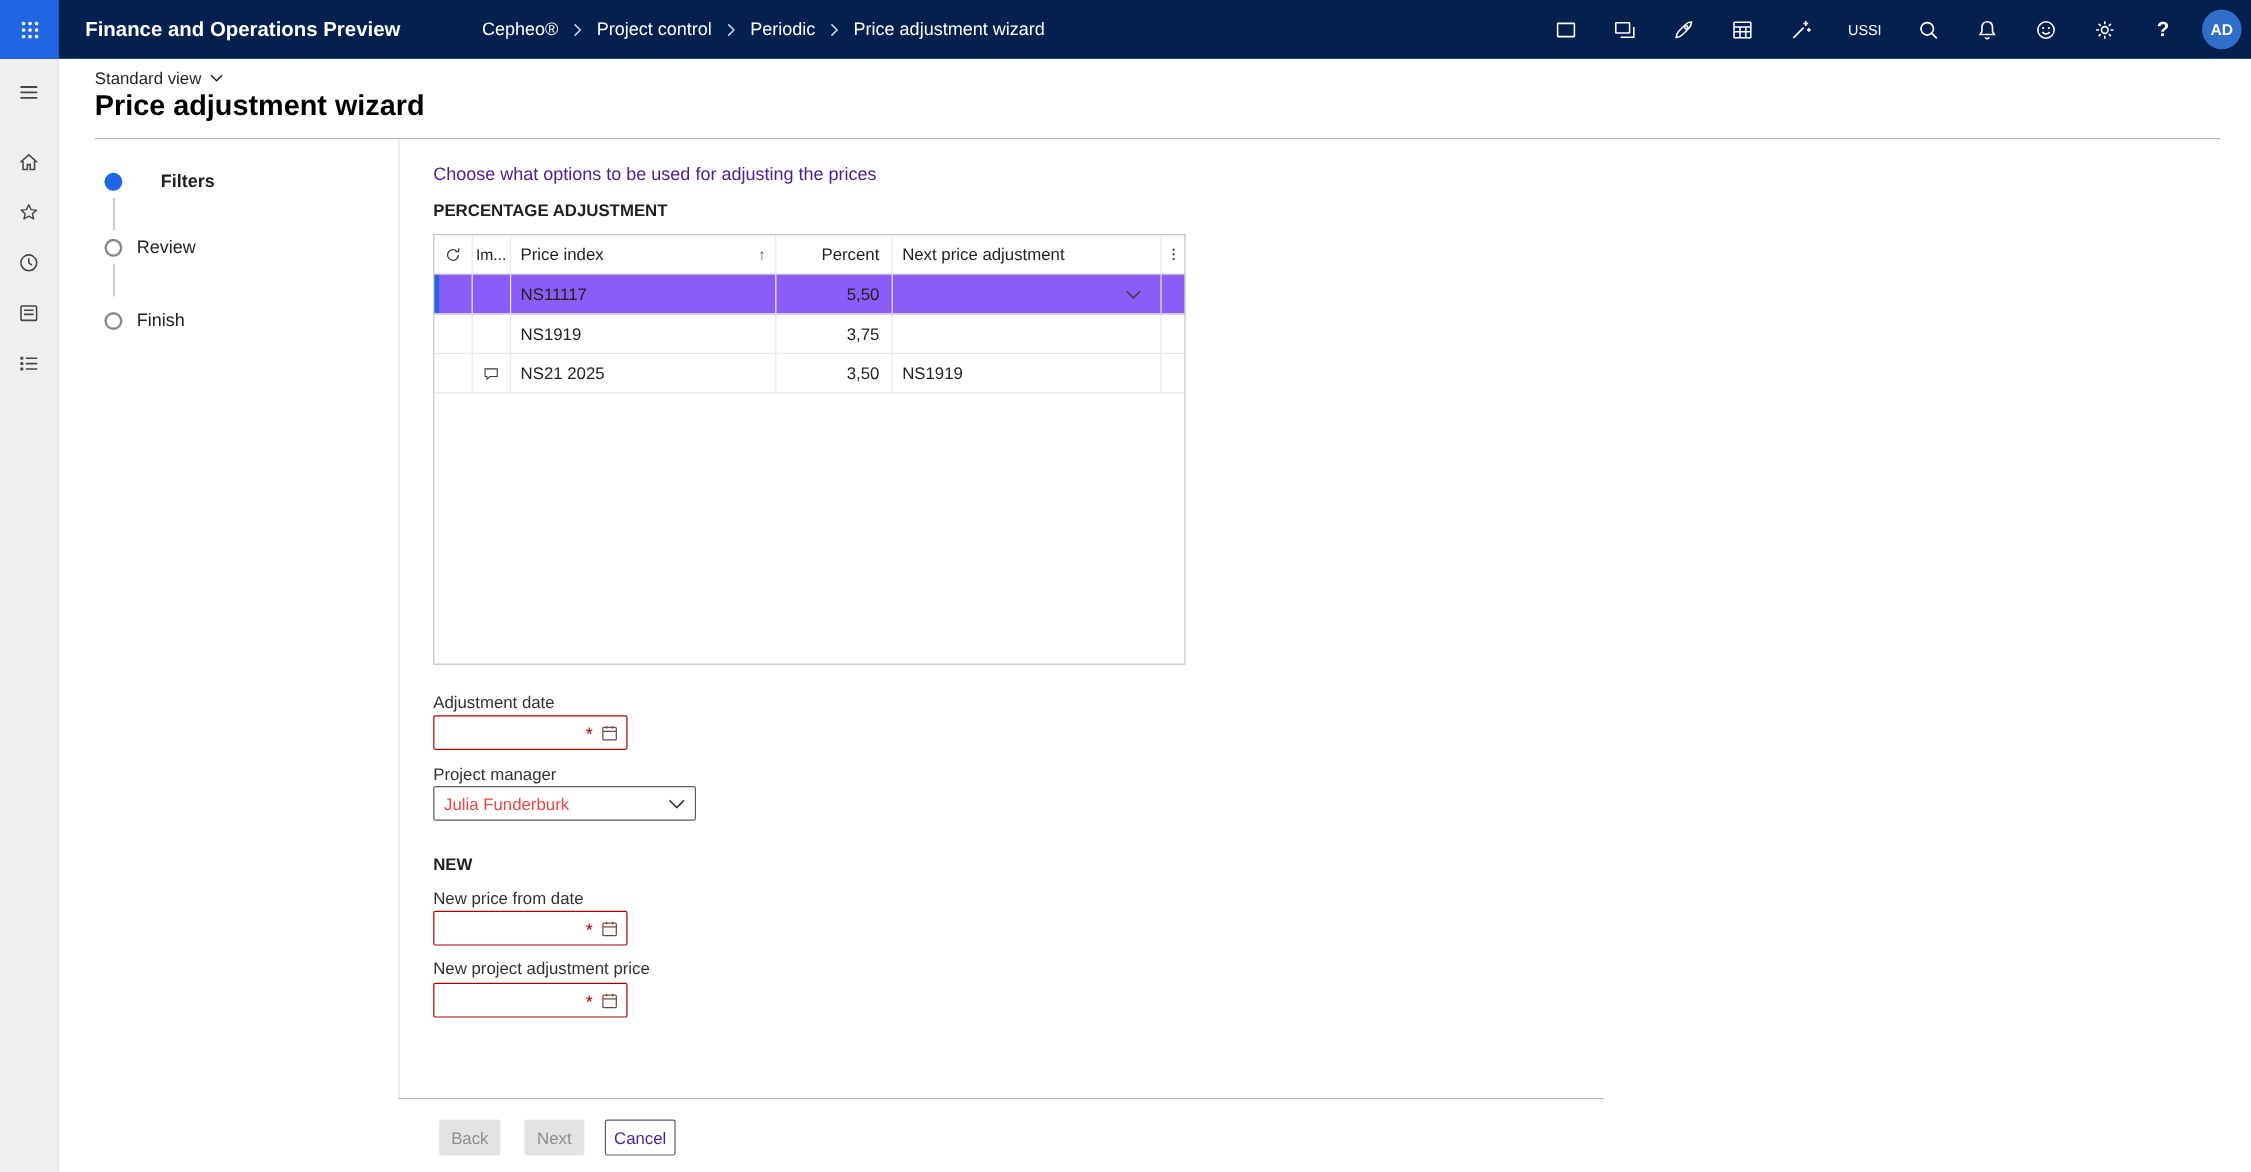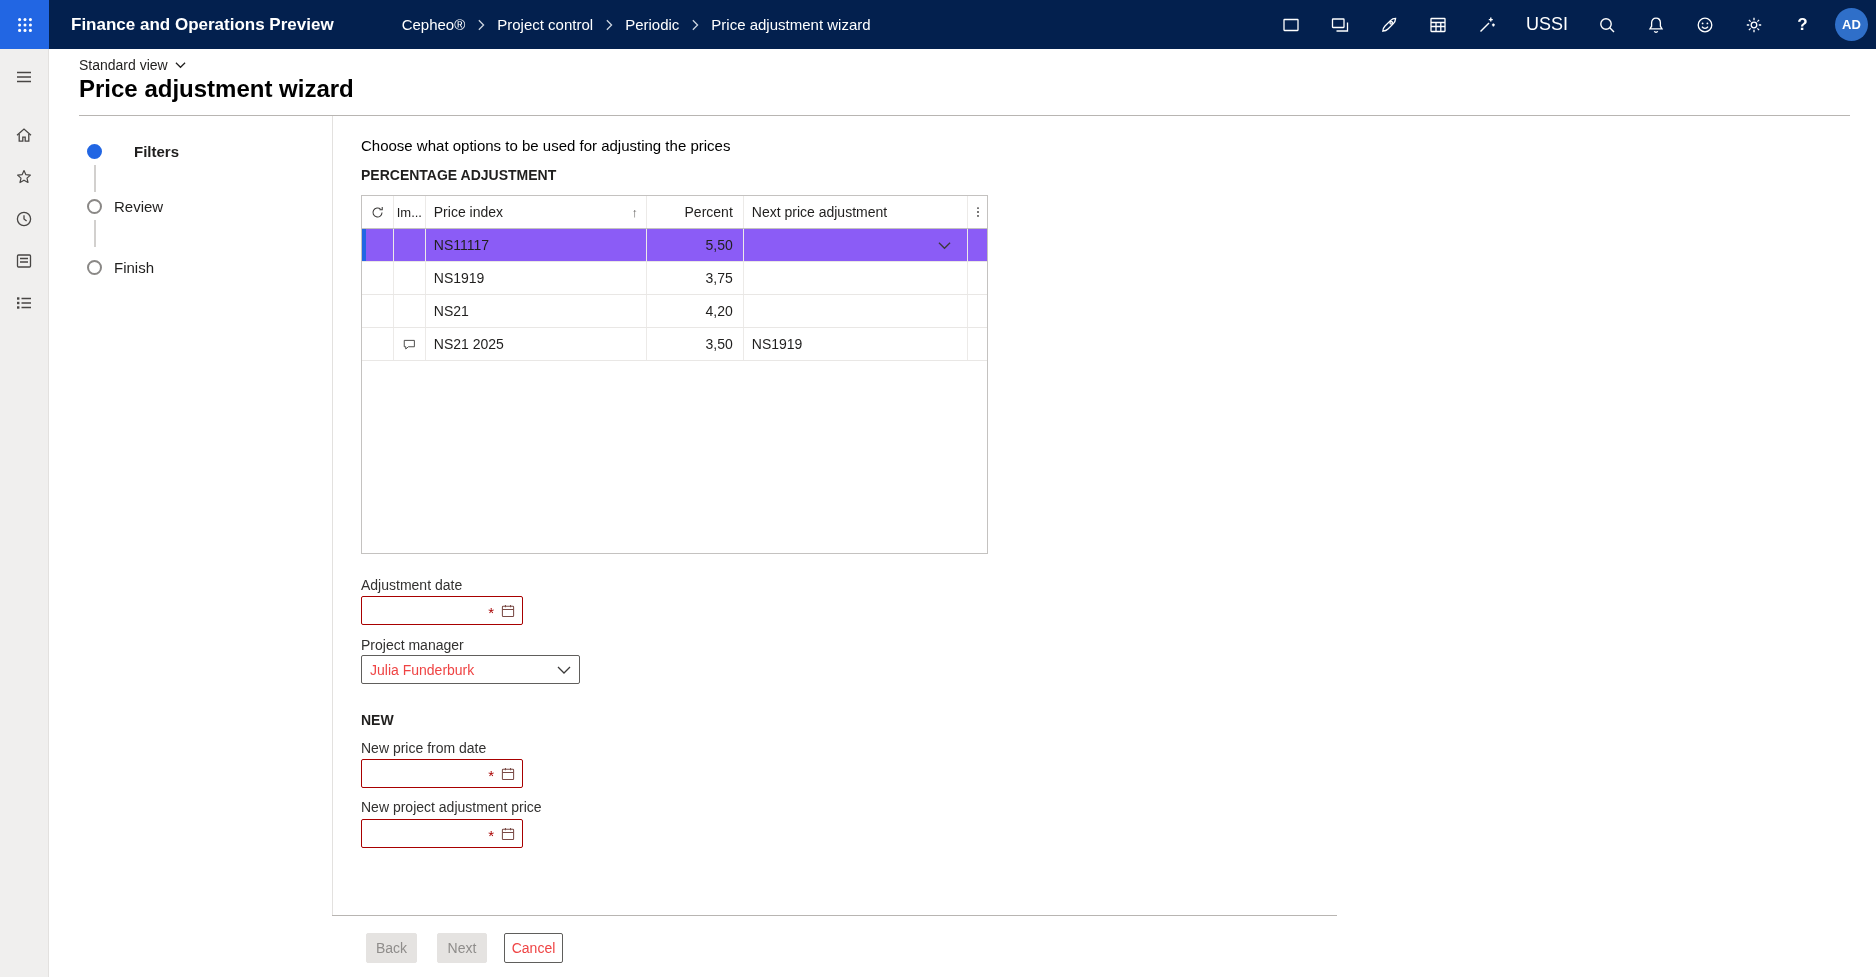--- a/index.html
+++ b/index.html
@@ -12,21 +12,21 @@
             background:#03204e; color:#fff; display:flex; align-items:center; z-index:5; }
   .waffle { width:49px; height:49px; background:#2266e3; border:none; cursor:pointer;
             display:flex; align-items:center; justify-content:center; flex:0 0 auto; }
   .app-title { margin-left:22px; font-size:17px; font-weight:bold; white-space:nowrap; }
   .crumbs { margin-left:68px; display:flex; align-items:center; font-size:15px; white-space:nowrap; }
   .crumb { color:#fff; cursor:pointer; }
   .crumb-sep { margin:0 11px; display:flex; align-items:center; }
   .tb-right { margin-left:auto; display:flex; align-items:center; height:49px; }
   .tb-btn { width:49px; height:49px; background:transparent; border:none; cursor:pointer;
             display:flex; align-items:center; justify-content:center; color:#fff; }
-  .env { font-size:18px; color:#fff; padding:0 14px; }
+  .env { font-size:12px; color:#fff; padding:0 14px; }
   .help-glyph { font-size:17px; font-weight:bold; color:#fff; }
   .avatar { width:33px; height:33px; border-radius:50%; background:#2f6fc9; color:#fff;
             display:flex; align-items:center; justify-content:center; font-size:13px; font-weight:bold; }
 
   
   .sidebar { position:absolute; top:49px; left:0; width:49px; height:928px;
              background:#f0efee; border-right:1px solid #e3e1df; display:flex;
              flex-direction:column; align-items:center; padding-top:8px; }
   .sb-btn { width:40px; height:40px; background:transparent; border:none; cursor:pointer;
             display:flex; align-items:center; justify-content:center; margin-bottom:2px; }
@@ -45,21 +45,21 @@
   
   .step { position:absolute; left:38px; display:flex; align-items:center; gap:12px;
           background:none; border:none; cursor:pointer; font-family:"Liberation Sans", sans-serif;
           font-size:15px; color:#201f1e; }
   .step-dot { width:15px; height:15px; border-radius:50%; background:#fff; border:2px solid #8a8886; flex:0 0 auto; }
   .step.active .step-dot { background:#2266e3; border-color:#2266e3; }
   .step.active .step-label { font-weight:bold; }
   .connector { position:absolute; left:45px; width:0; border-left:2px solid #d2d0ce; }
 
   
-  .intro { position:absolute; left:312px; top:88px; font-size:15px; color:#000000; }
+  .intro { position:absolute; left:312px; top:88px; font-size:15px; color:#4c1d95; }
   .section-title { position:absolute; left:312px; top:118px; font-size:14px; font-weight:bold; color:#201f1e; }
 
   
   .grid { position:absolute; left:312px; top:146px; width:627px; height:359px;
           border:1px solid #c4c2c0; background:#fff; }
   .g-header, .g-row { display:flex; height:33px; }
   .g-header { border-bottom:1px solid #c4c2c0; }
   .g-row { border-bottom:1px solid #e9e7e5; cursor:pointer; }
   .g-row.selected { background:#8b5cf6; }
   .gc { display:flex; align-items:center; border-right:1px solid #eceae8; font-size:14px;
@@ -92,21 +92,21 @@
   .combo-chev { background:none; border:none; cursor:pointer; display:flex; align-items:center; padding:0 2px; }
   .new-title { position:absolute; left:312px; top:663px; font-size:14px; font-weight:bold; }
 
   
   .footer-divider { position:absolute; left:283px; top:866px; width:1005px; border-top:1px solid #b8b5b2; }
   .btn { position:absolute; top:884px; height:30px; font-size:14px; border-radius:2px;
          font-family:"Liberation Sans", sans-serif; cursor:pointer; }
   .btn.disabled { background:#e5e3e1; color:#8f8d8b; border:1px solid #e5e3e1; cursor:default; }
   .btn-back { left:317px; width:51px; }
   .btn-next { left:388px; width:50px; }
-  .btn-cancel { left:455px; width:59px; background:#fff; border:1px solid #5f5e5c; color:#ef4444; }
+  .btn-cancel { left:455px; width:59px; background:#fff; border:1px solid #5f5e5c; color:#4c1d95; }
 
   svg { display:block; }
 </style>
 </head>
 <body>
 
 <div class="screen">
 
   <header class="topbar">
     <button class="waffle">
@@ -328,28 +328,20 @@
 
       <div class="g-row">
         <div class="gc c-sel"></div>
         <div class="gc c-im"></div>
         <div class="gc c-pi">NS1919</div>
         <div class="gc c-pc">3,75</div>
         <div class="gc c-nx"></div>
         <div class="gc c-mn"></div>
       </div>
 
-      <div class="g-row">
-        <div class="gc c-sel"></div>
-        <div class="gc c-im"></div>
-        <div class="gc c-pi">NS21</div>
-        <div class="gc c-pc">4,20</div>
-        <div class="gc c-nx"></div>
-        <div class="gc c-mn"></div>
-      </div>
 
       <div class="g-row">
         <div class="gc c-sel"></div>
         <div class="gc c-im">
           <svg width="15" height="15" viewBox="0 0 20 20" fill="none" stroke="#3b3a39" stroke-width="1.2">
               <path d="M3 4.5h13.5v8.5H8.5L5 16v-3H3z"></path>
             </svg>
         </div>
         <div class="gc c-pi">NS21 2025</div>
         <div class="gc c-pc">3,50</div>

